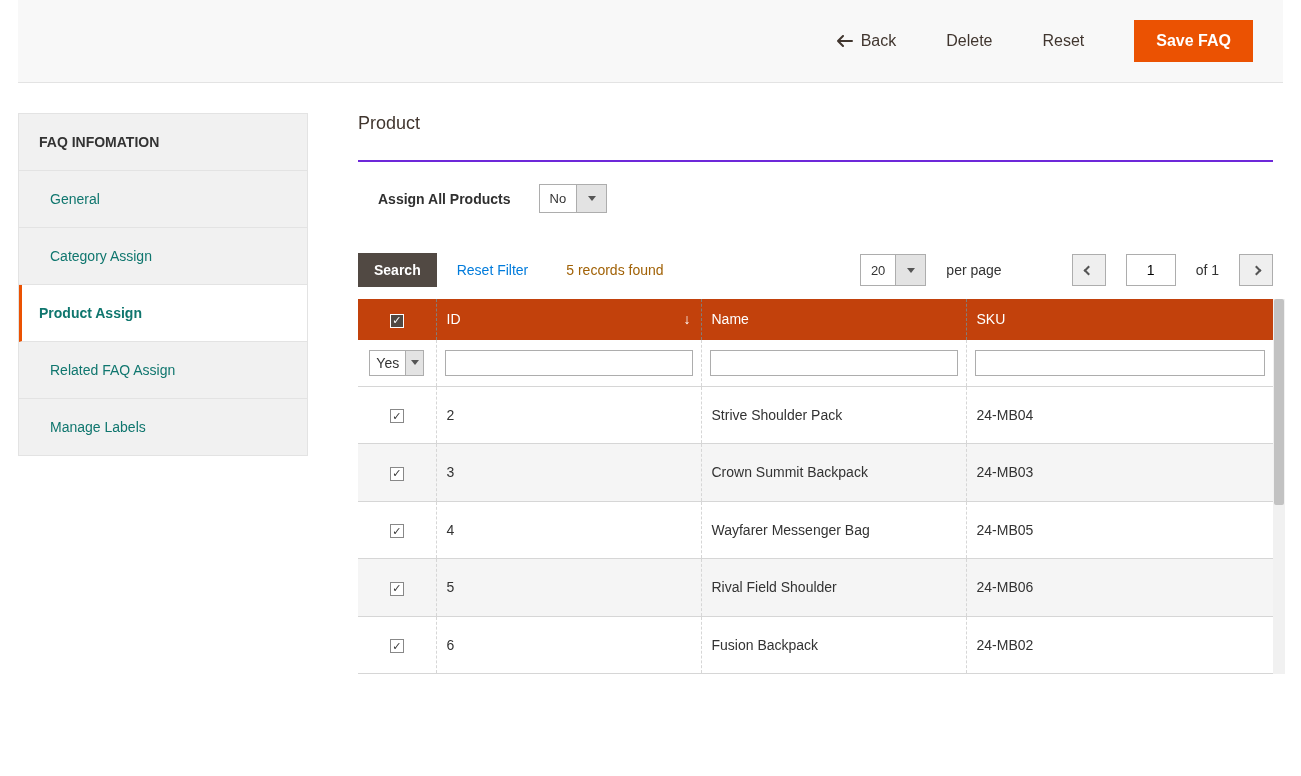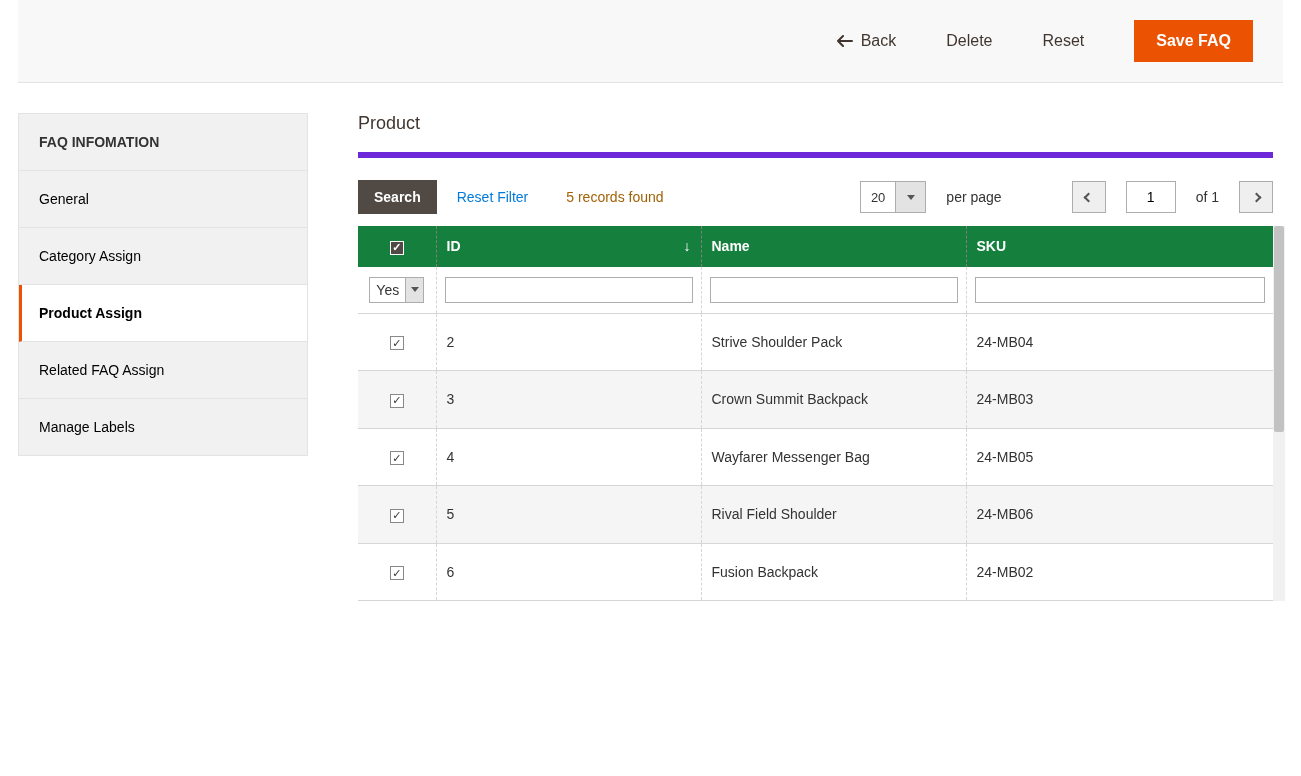--- a/index.html
+++ b/index.html
@@ -43,40 +43,40 @@
 }
 .sidebar-header {
   padding: 20px 20px;
   font-weight: 700;
   font-size: 14px;
   color: #333;
   border-bottom: 1px solid #e3e3e3;
   text-transform: uppercase;
 }
 .sidebar-item {
-  padding: 20px 20px;
-  color: #000000;
+  padding: 20px 31px;
+  color: #0f766e;
   cursor: pointer;
   border-bottom: 1px solid #e3e3e3;
   font-size: 14px;
 }
 .sidebar-item:last-child { border-bottom: none; }
 .sidebar-item.active {
   background: #fff;
   border-left: 3px solid #eb5202;
   font-weight: 600;
   padding-left: 17px;
 }
 
 .content { flex: 1; padding-right: 10px; }
 .section-title {
   font-size: 18px;
   color: #41362f;
-  padding-bottom: 18px;
-  border-bottom: 6px solid #6d28d9;
+  padding-bottom: 26px;
+  border-bottom: 2px solid #6d28d9;
   margin-bottom: 22px;
 }
 
 .form-row { display: flex; align-items: center; gap: 28px; margin-bottom: 40px; padding-left: 20px;}
 .form-label { font-weight: 700; font-size: 14px; color: #303030; }
 .select-wrap { display: flex; border: 1px solid #adadad; }
 .select-wrap .select-val { padding: 6px 10px; min-width: 30px; background: #fff; font-size: 13px; }
 .select-wrap .caret-btn { width: 30px; background: #e3e3e3; border-left: 1px solid #adadad; display: flex; align-items: center; justify-content: center; cursor: pointer; }
 .caret-down { width:0; height:0; border-left:4px solid transparent; border-right:4px solid transparent; border-top:5px solid #555; }
 
@@ -95,21 +95,21 @@
 .nav-btn {
   width:34px; height:32px; border:1px solid #adadad; background:#efefef; display:flex; align-items:center; justify-content:center; cursor:pointer;
 }
 .chev { width:7px; height:7px; border-top:2px solid #555; border-right:2px solid #555; }
 .chev.left { transform: rotate(-135deg); }
 .chev.right { transform: rotate(45deg); }
 
 .grid-wrap { position: relative; }
 table.grid { width: 100%; border-collapse: collapse; }
 table.grid thead th {
-  background: #15803d; color: #fff; font-weight: 700; text-align:left; padding: 12px 10px; font-size:14px;
+  background: #c2410c; color: #fff; font-weight: 400; text-align:left; padding: 12px 10px; font-size:14px;
   border-right: 1px dashed #837d78;
 }
 table.grid thead th:last-child { border-right:none; }
 .sort-arrow { float:right; font-size:14px; color:#fff; }
 .col-check { width: 78px; text-align:center !important; }
 .col-id { width: 265px; }
 .col-name { width: 265px; }
 .col-sku { }
 
 .filter-row td { padding: 10px 8px; background:#fff; border-bottom:1px solid #d6d6d6; border-right:1px dashed #d6d6d6; }
@@ -163,20 +163,29 @@
     <div class="sidebar-item"><span>General</span></div>
     <div class="sidebar-item"><span>Category Assign</span></div>
     <div class="sidebar-item active"><span>Product Assign</span></div>
     <div class="sidebar-item"><span>Related FAQ Assign</span></div>
     <div class="sidebar-item"><span>Manage Labels</span></div>
   </div>
 
   <div class="content">
     <div class="section-title">Product</div>
 
+    <div class="form-row">
+      <span class="form-label">Assign All Products</span>
+      <div class="select-wrap">
+        <div class="select-val">No</div>
+        <div class="caret-btn">
+            <div class="caret-down"></div>
+          </div>
+      </div>
+    </div>
 
     <div class="toolbar">
       <button class="search-btn"><span>Search</span></button>
       <span class="reset-link">Reset Filter</span>
       <span class="records">5 records found</span>
       <div class="spacer"></div>
       <div class="select-wrap" style="height:32px;text-align:right;">
         <div class="select-val" style="display:flex;align-items:center;">20</div>
         <div class="caret-btn">
             <div class="caret-down"></div>

